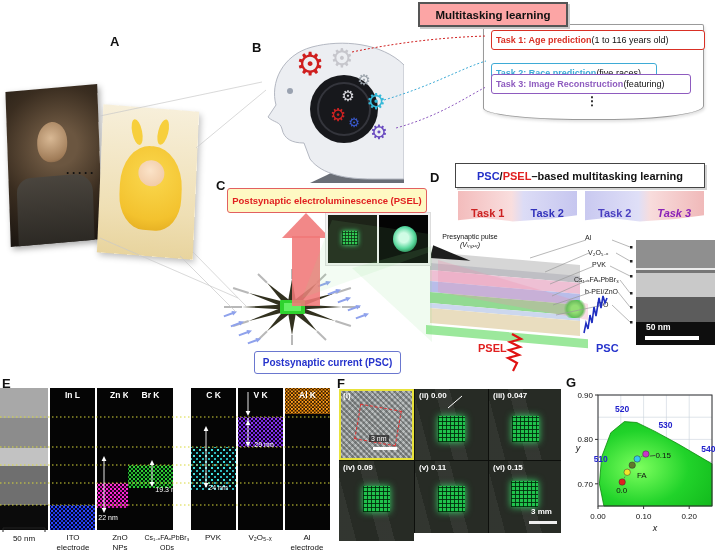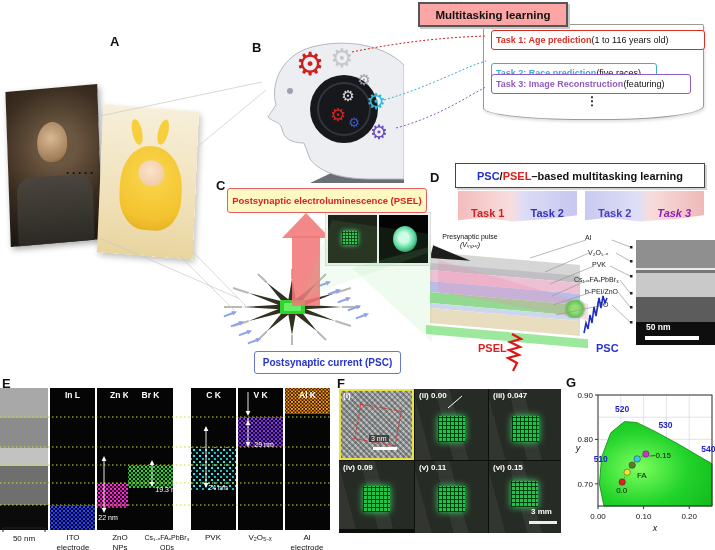--- a/index.html
+++ b/index.html
@@ -343,21 +343,21 @@
       <div class="fnmbar"></div>
     </div>
     <div class="fcell" style="left:76px;top:0;width:73px;height:71px;">
       <div class="tag"><span>(ii)</span> <span>0.00</span></div>
       <div class="garray" style="left:23px;top:27px;"></div>
     </div>
     <div class="fcell" style="left:150px;top:0;width:72px;height:71px;">
       <div class="tag"><span>(iii)</span> <span>0.047</span></div>
       <div class="garray" style="left:23px;top:27px;"></div>
     </div>
-    <div class="fcell" style="left:0;top:72px;width:75px;height:68px;">
+    <div class="fcell" style="left:0;top:72px;width:75px;height:80px;">
       <div class="tag"><span>(iv)</span> <span>0.09</span></div>
       <div class="garray" style="left:24px;top:25px;"></div>
     </div>
     <div class="fcell" style="left:76px;top:72px;width:73px;height:72px;">
       <div class="tag"><span>(v)</span> <span>0.11</span></div>
       <div class="garray" style="left:23px;top:25px;"></div>
     </div>
     <div class="fcell" style="left:150px;top:72px;width:72px;height:72px;">
       <div class="tag"><span>(vi)</span> <span>0.15</span></div>
       <div class="garray" style="left:22px;top:20px;"></div>

